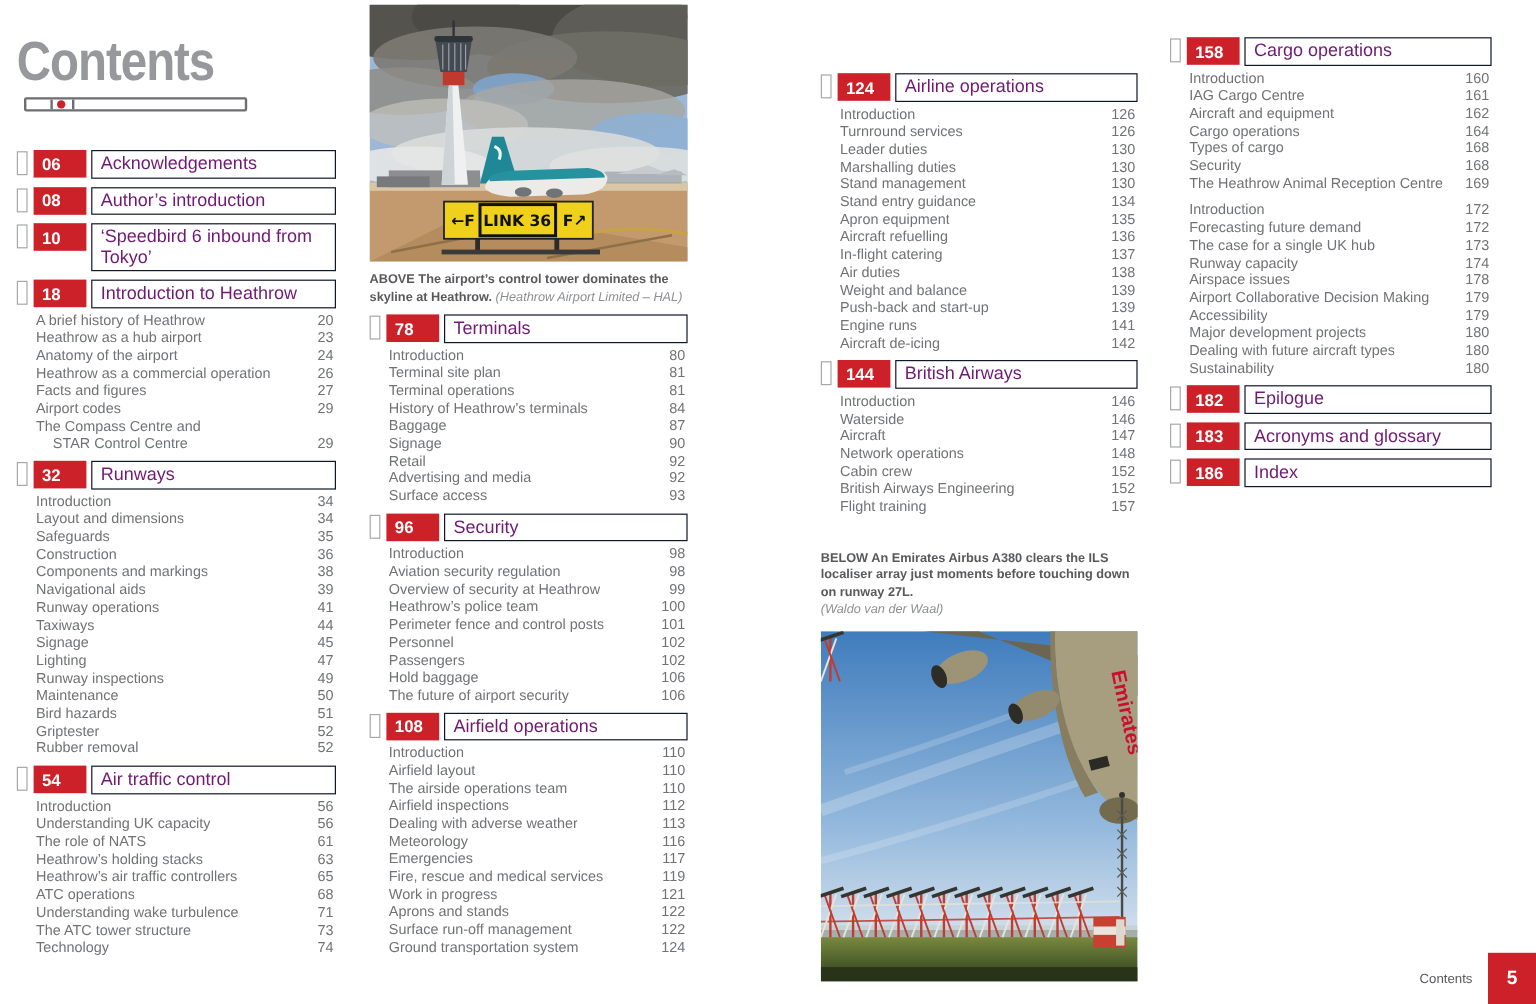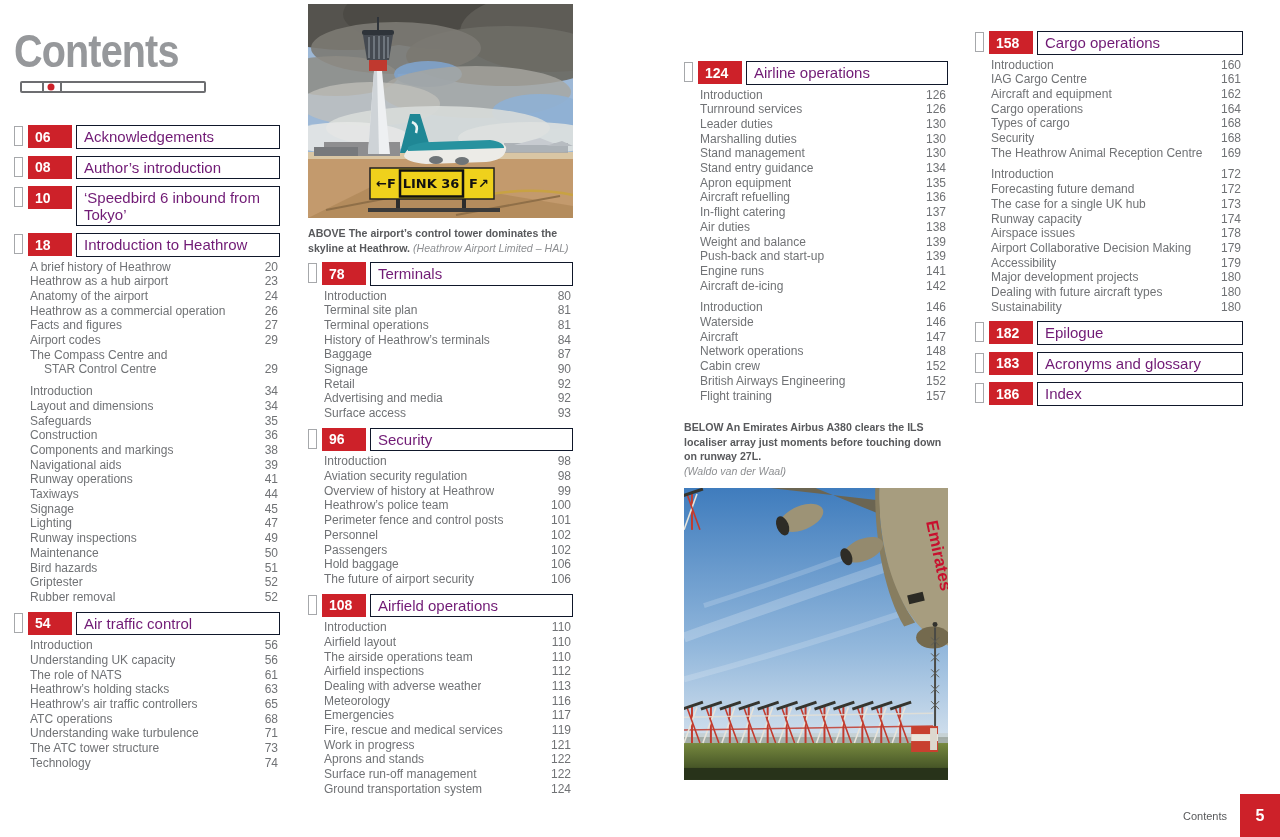--- a/index.html
+++ b/index.html
@@ -72,21 +72,21 @@
   .item .pg { margin-left: 8px; }
 
   
   svg.photo { display:block; width:100%; }
   .caption {
     font-size: 10.6px; line-height: 14.5px;
     color: #58595c; font-weight: bold;
     margin-top: 8px; margin-bottom: 7px;
   }
   .caption .credit { font-weight: normal; font-style: italic; color: #8d8f92; }
-  #a380-caption { margin-top: 17px; margin-bottom: 10px; }
+  #a380-caption { margin-top: 28px; margin-bottom: 10px; }
   #a380-caption .credit { display: block; }
   #a380-photo-wrap { margin-top: 0; }
 
   
   .footer { position: absolute; right: 0; bottom: 0; display: flex; align-items: center; }
   .footer .footer-label { font-size: 11px; color: #58595b; margin-right: 13px; }
   .footer .pagebox {
     width: 40px; height: 43px; background: #cd2129;
     color: #fff; font-weight: bold; font-size: 16px;
     display: flex; align-items: center; justify-content: center;
@@ -158,20 +158,25 @@
         <div class="item">
           <span class="lbl">The Compass Centre and</span>
           <span class="pg"></span>
         </div>
         <div class="item indent">
           <span class="lbl">STAR Control Centre</span>
           <span class="pg">29</span>
         </div>
       </div>
       <div class="sec">
+        <div class="sec-hdr">
+          <span class="tab"></span>
+          <span class="num">32</span>
+          <span class="titlebox">Runways</span>
+        </div>
         <div class="item">
           <span class="lbl">Introduction</span>
           <span class="pg">34</span>
         </div>
         <div class="item">
           <span class="lbl">Layout and dimensions</span>
           <span class="pg">34</span>
         </div>
         <div class="item">
           <span class="lbl">Safeguards</span>
@@ -391,21 +396,21 @@
         </div>
         <div class="item">
           <span class="lbl">Introduction</span>
           <span class="pg">98</span>
         </div>
         <div class="item">
           <span class="lbl">Aviation security regulation</span>
           <span class="pg">98</span>
         </div>
         <div class="item">
-          <span class="lbl">Overview of history at Heathrow</span>
+          <span class="lbl">Overview of security at Heathrow</span>
           <span class="pg">99</span>
         </div>
         <div class="item">
           <span class="lbl">Heathrow’s police team</span>
           <span class="pg">100</span>
         </div>
         <div class="item">
           <span class="lbl">Perimeter fence and control posts</span>
           <span class="pg">101</span>
         </div>
@@ -543,20 +548,25 @@
         <div class="item">
           <span class="lbl">Engine runs</span>
           <span class="pg">141</span>
         </div>
         <div class="item">
           <span class="lbl">Aircraft de-icing</span>
           <span class="pg">142</span>
         </div>
       </div>
       <div class="sec">
+        <div class="sec-hdr">
+          <span class="tab"></span>
+          <span class="num">144</span>
+          <span class="titlebox">British Airways</span>
+        </div>
         <div class="item">
           <span class="lbl">Introduction</span>
           <span class="pg">146</span>
         </div>
         <div class="item">
           <span class="lbl">Waterside</span>
           <span class="pg">146</span>
         </div>
         <div class="item">
           <span class="lbl">Aircraft</span>

